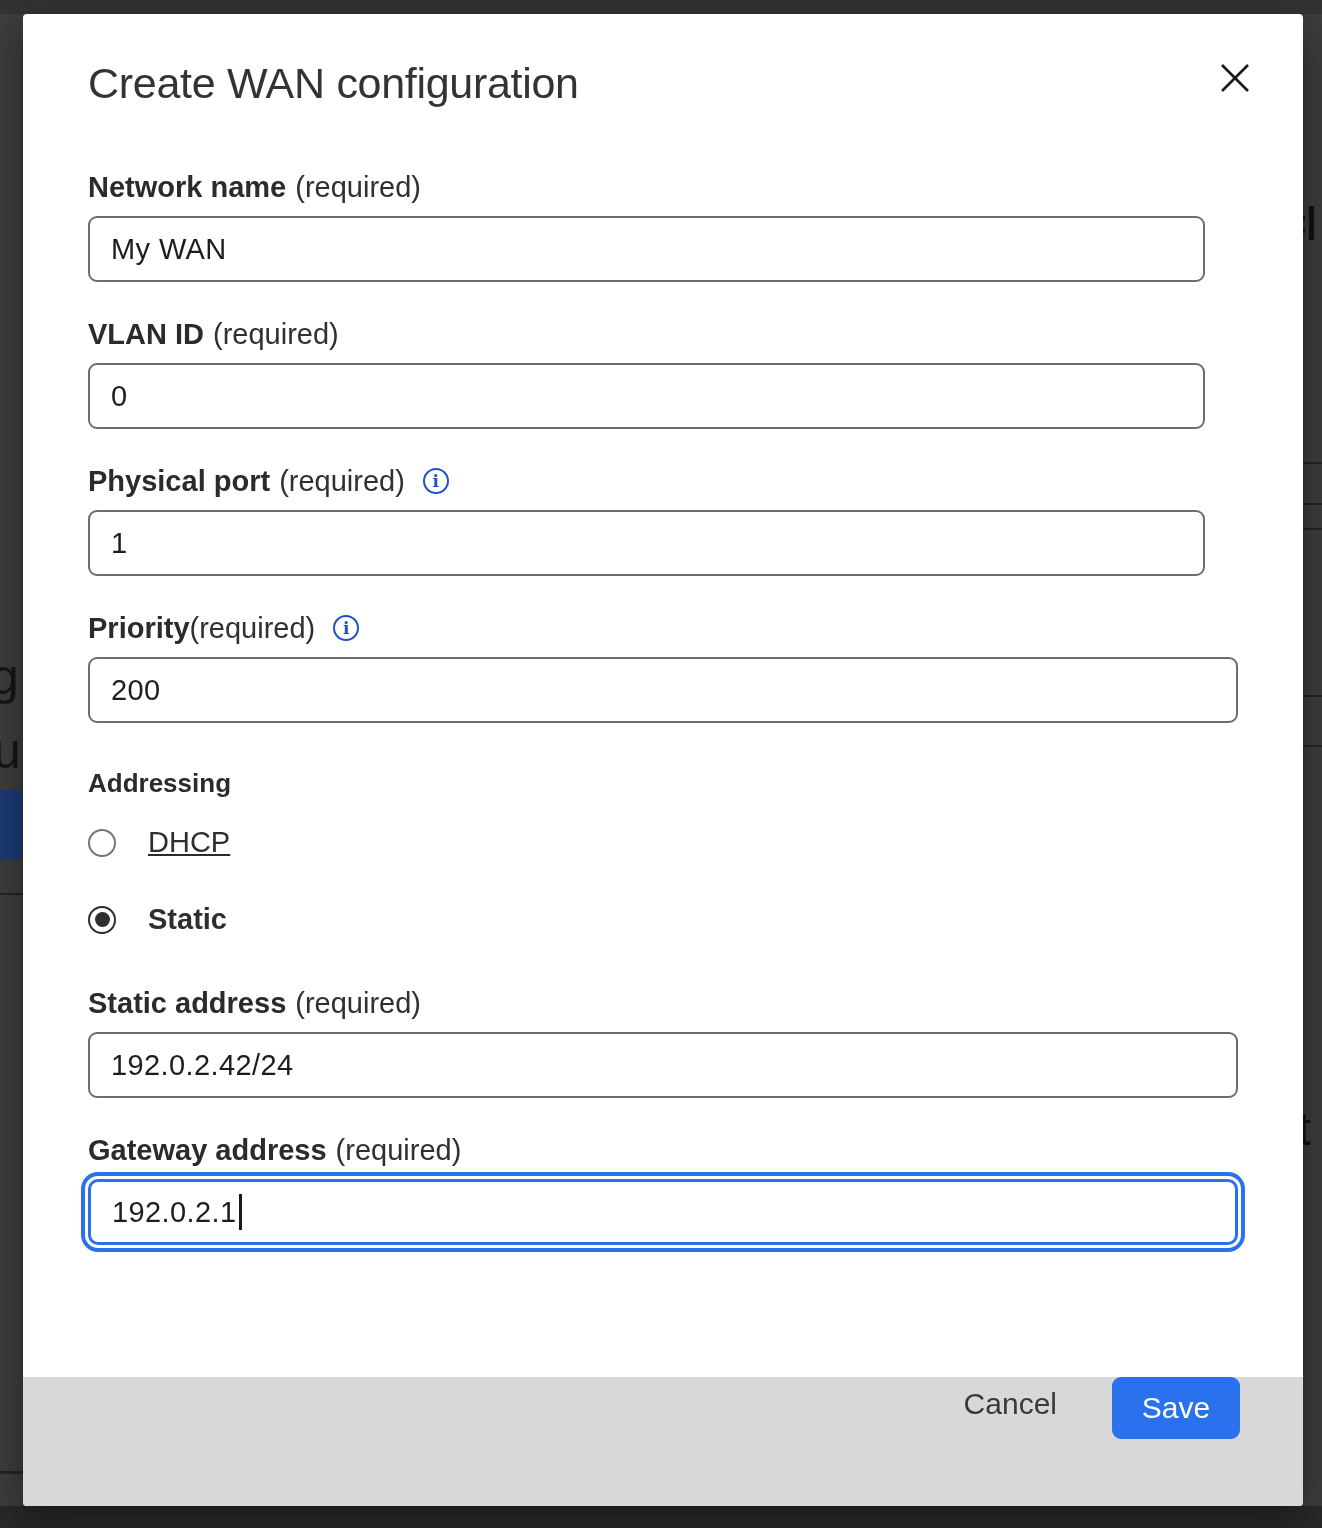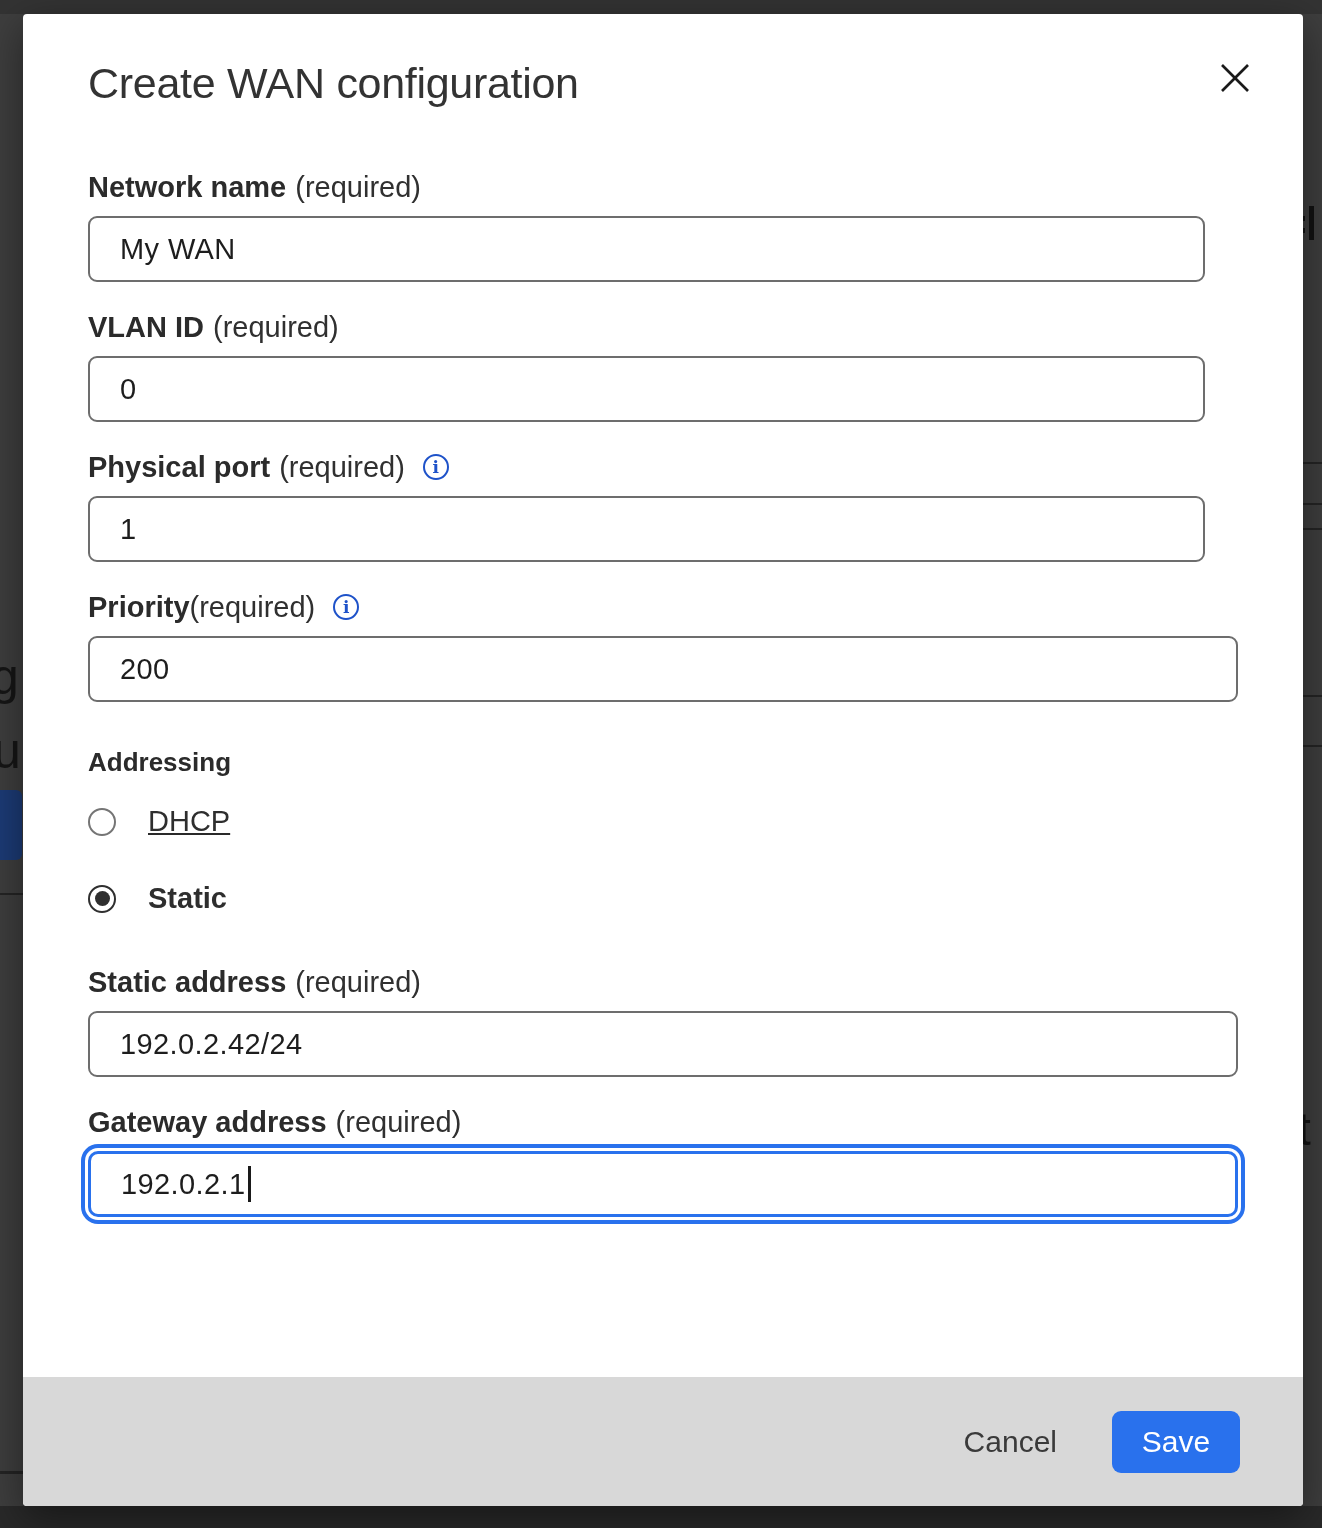--- a/index.html
+++ b/index.html
@@ -47,21 +47,21 @@
   .close-btn {
     position: absolute;
     top: 40px; right: 43px;
     width: 50px; height: 50px;
     display: flex; align-items: center; justify-content: center;
     cursor: pointer;
     background: transparent; border: none;
   }
 
   .field-label {
-    margin-top: 28px;
+    margin-top: 35px;
     font-size: 29px;
     line-height: 34px;
     font-weight: 700;
     color: #2b2b2b;
     display: flex;
     align-items: center;
   }
   .field-label.first { margin-top: 62px; }
   .req { font-weight: 400; color: #303030; margin-left: 9px; }
   .req.nospace { margin-left: 0; }
@@ -83,21 +83,21 @@
 
   .input {
     margin-top: 12px;
     width: 1117px;
     height: 66px;
     border: 2px solid #6d6d6d;
     border-radius: 9px;
     background: #ffffff;
     display: flex;
     align-items: center;
-    padding-left: 30px;
+    padding-left: 21px;
     font-size: 29px;
     letter-spacing: 0.4px;
     color: #1d1d1d;
     cursor: text;
   }
   .input.wide { width: 1150px; }
   .input.focused {
     border: 3px solid #2971ed;
     border-radius: 10px;
     box-shadow: 0 0 0 3px #ffffff, 0 0 0 7px #2971ed;
@@ -136,21 +136,21 @@
   .radio .dot { width: 15px; height: 15px; border-radius: 50%; background: #2f2f2f; }
   .radio-label { margin-left: 32px; font-size: 29px; color: #2e2e2e; }
   .radio-label.bold { font-weight: 700; }
 
   .modal-footer {
     position: absolute;
     left: 0; bottom: 0;
     width: 100%; height: 129px;
     background: #d8d8d8;
     display: flex;
-    align-items: center;
+    align-items: flex-start;
     justify-content: flex-end;
     padding-right: 63px;
   }
   .cancel-btn {
     background: transparent; border: none;
     font-family: inherit;
     font-size: 30px;
     color: #3a3a3a;
     cursor: pointer;
     margin-right: 49px;

